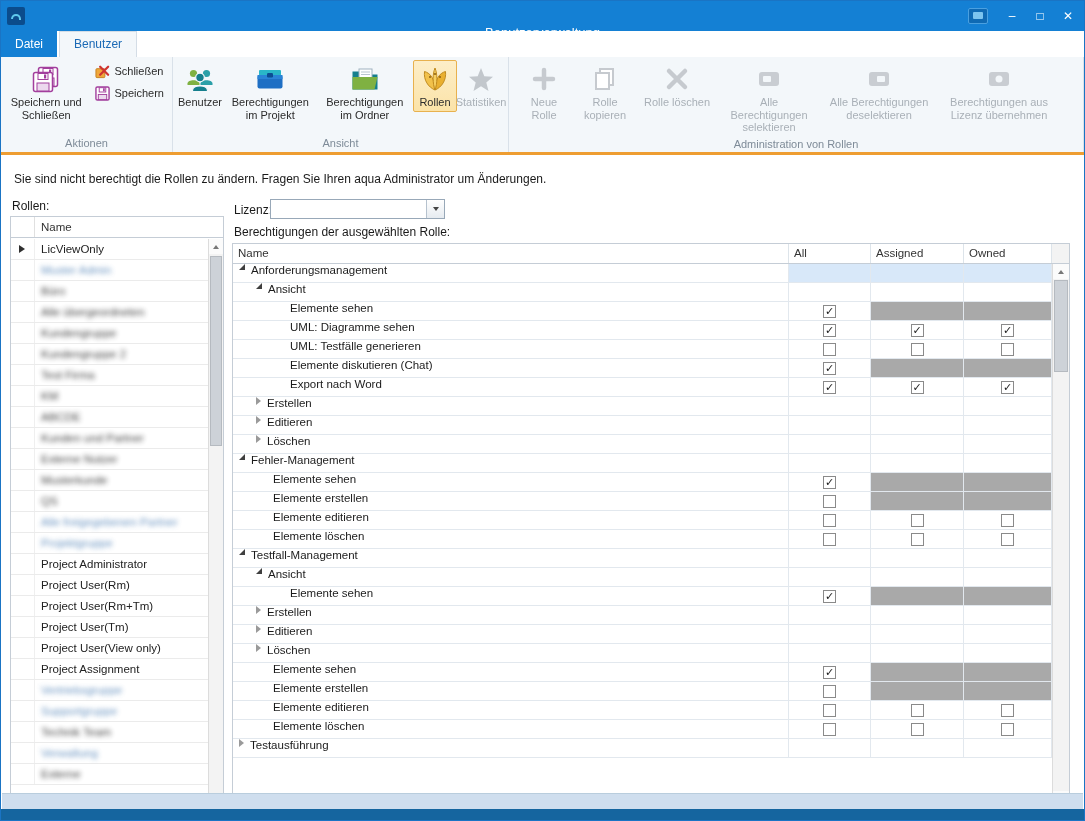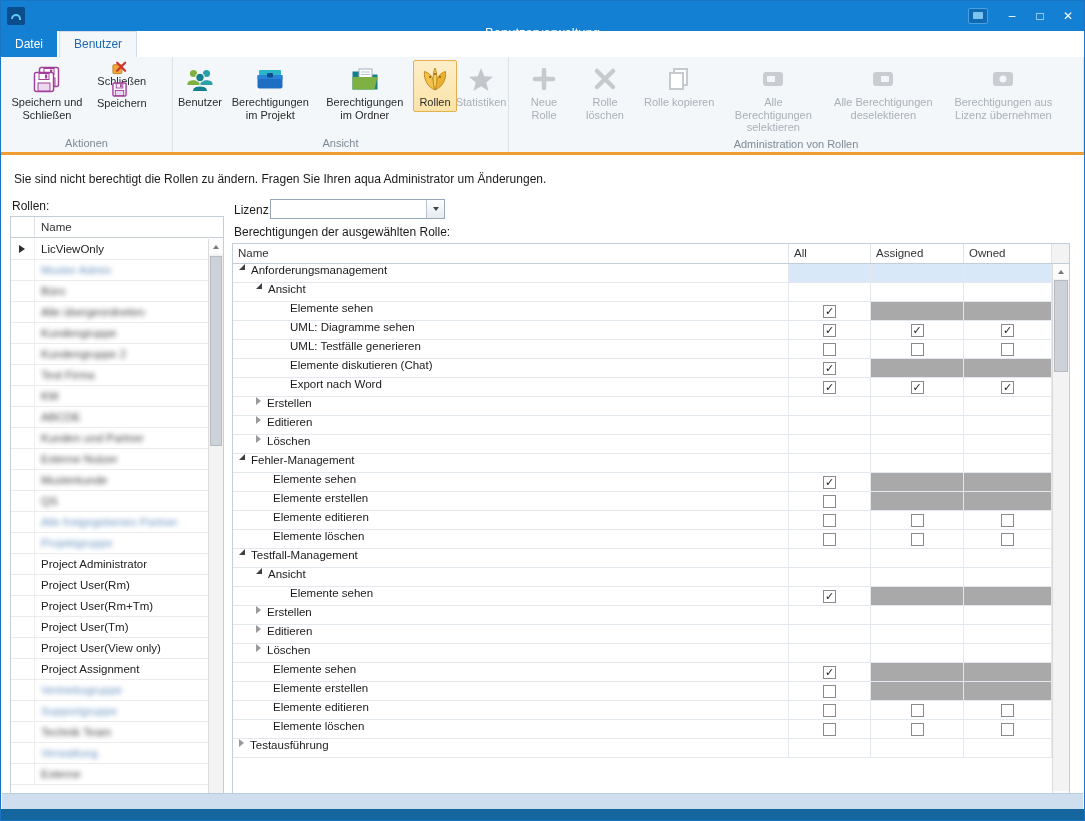--- a/index.html
+++ b/index.html
@@ -38,21 +38,21 @@
 
   .rbtn { display:flex; flex-direction:column; align-items:center; text-align:center; margin:0 1px;
           padding:3px 3px 2px 3px; border:1px solid transparent; border-radius:2px; min-width:44px; }
   .rbtn .ribbon-icon { height:30px; display:flex; align-items:center; justify-content:center; }
   .rlabel { font-size:11px; line-height:12.5px; color:#2b2b2b; margin-top:2px; }
   .rbtn.disabled .rlabel { color:#a9b0b7; }
   .rbtn.selected { background:linear-gradient(#fdeec8,#fbe3a8); border-color:#e8b14e; }
 
   .rbtn.big { width:82px; }
   .smallcol { display:flex; flex-direction:column; margin-left:4px; }
-  .sbtn-row { display:flex; align-items:center; height:22px; padding:0 4px; border-radius:2px;flex-direction:column; }
+  .sbtn-row { display:flex; align-items:center; height:22px; padding:0 4px; border-radius:2px; }
   .sbtn-row .ribbon-icon { height:16px; display:flex; align-items:center; margin-right:4px; }
   .slabel { font-size:11px; color:#2b2b2b; white-space:nowrap; }
 
   #ansicht-buttons .rbtn:nth-child(2){ max-width:100px; }
   #ansicht-buttons .rbtn:nth-child(3){ max-width:96px; }
   #admin-buttons { padding-left:8px; }
   #admin-buttons .rbtn:nth-child(1){ max-width:52px; }
   #admin-buttons .rbtn:nth-child(2){ max-width:66px; }
   #admin-buttons .rbtn:nth-child(3){ max-width:88px; }
   #admin-buttons .rbtn:nth-child(4){ max-width:106px; }
@@ -273,33 +273,33 @@
             <span class="ribbon-icon">
               <svg width="26" height="26" viewBox="0 0 26 26">
                 <path d="M13 4 V22 M4 13 H22" stroke="#c6cacf" stroke-width="4.5" stroke-linecap="round"></path>
               </svg>
             </span>
             <div class="rlabel">Neue Rolle</div>
           </div>
           <div class="rbtn disabled">
             <span class="ribbon-icon">
               <svg width="26" height="26" viewBox="0 0 26 26">
-                <path d="M5 5 L21 21 M21 5 L5 21" stroke="#c6cacf" stroke-width="4.5" stroke-linecap="round"></path>
-              </svg>
-            </span>
-            <div class="rlabel">Rolle löschen</div>
-          </div>
-          <div class="rbtn disabled">
-            <span class="ribbon-icon">
-              <svg width="26" height="26" viewBox="0 0 26 26">
                 <rect x="8" y="3" width="13" height="16" fill="#fff" stroke="#c6cacf" stroke-width="2"></rect>
                 <rect x="4" y="7" width="13" height="16" fill="#fff" stroke="#c6cacf" stroke-width="2"></rect>
               </svg>
             </span>
             <div class="rlabel">Rolle kopieren</div>
+          </div>
+          <div class="rbtn disabled">
+            <span class="ribbon-icon">
+              <svg width="26" height="26" viewBox="0 0 26 26">
+                <path d="M5 5 L21 21 M21 5 L5 21" stroke="#c6cacf" stroke-width="4.5" stroke-linecap="round"></path>
+              </svg>
+            </span>
+            <div class="rlabel">Rolle löschen</div>
           </div>
           <div class="rbtn disabled">
             <span class="ribbon-icon">
               <svg width="26" height="26" viewBox="0 0 26 26">
                 <rect x="3" y="6" width="20" height="14" rx="3" fill="#c9cdd2"></rect>
                 <rect x="7" y="10" width="8" height="6" rx="1" fill="#f3f7fa"></rect>
               </svg>
             </span>
             <div class="rlabel">Alle Berechtigungen selektieren</div>
           </div>

